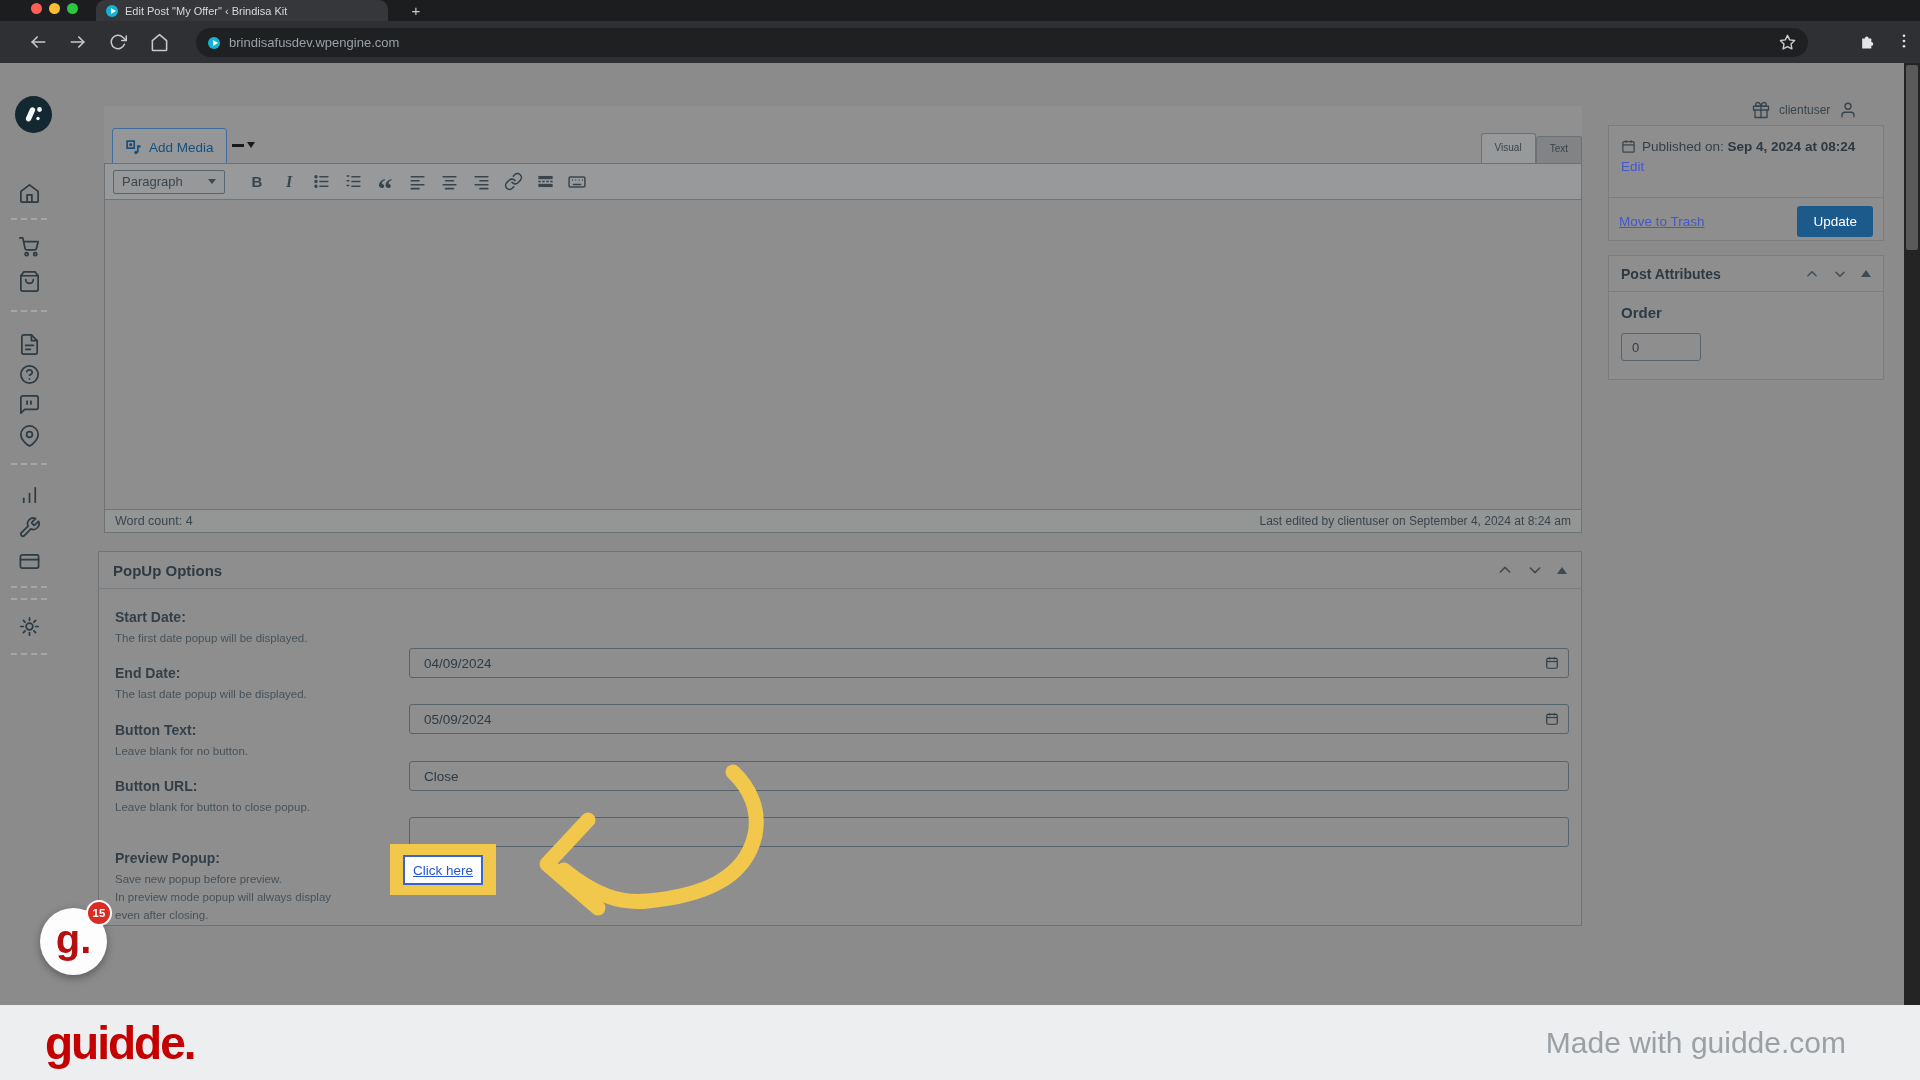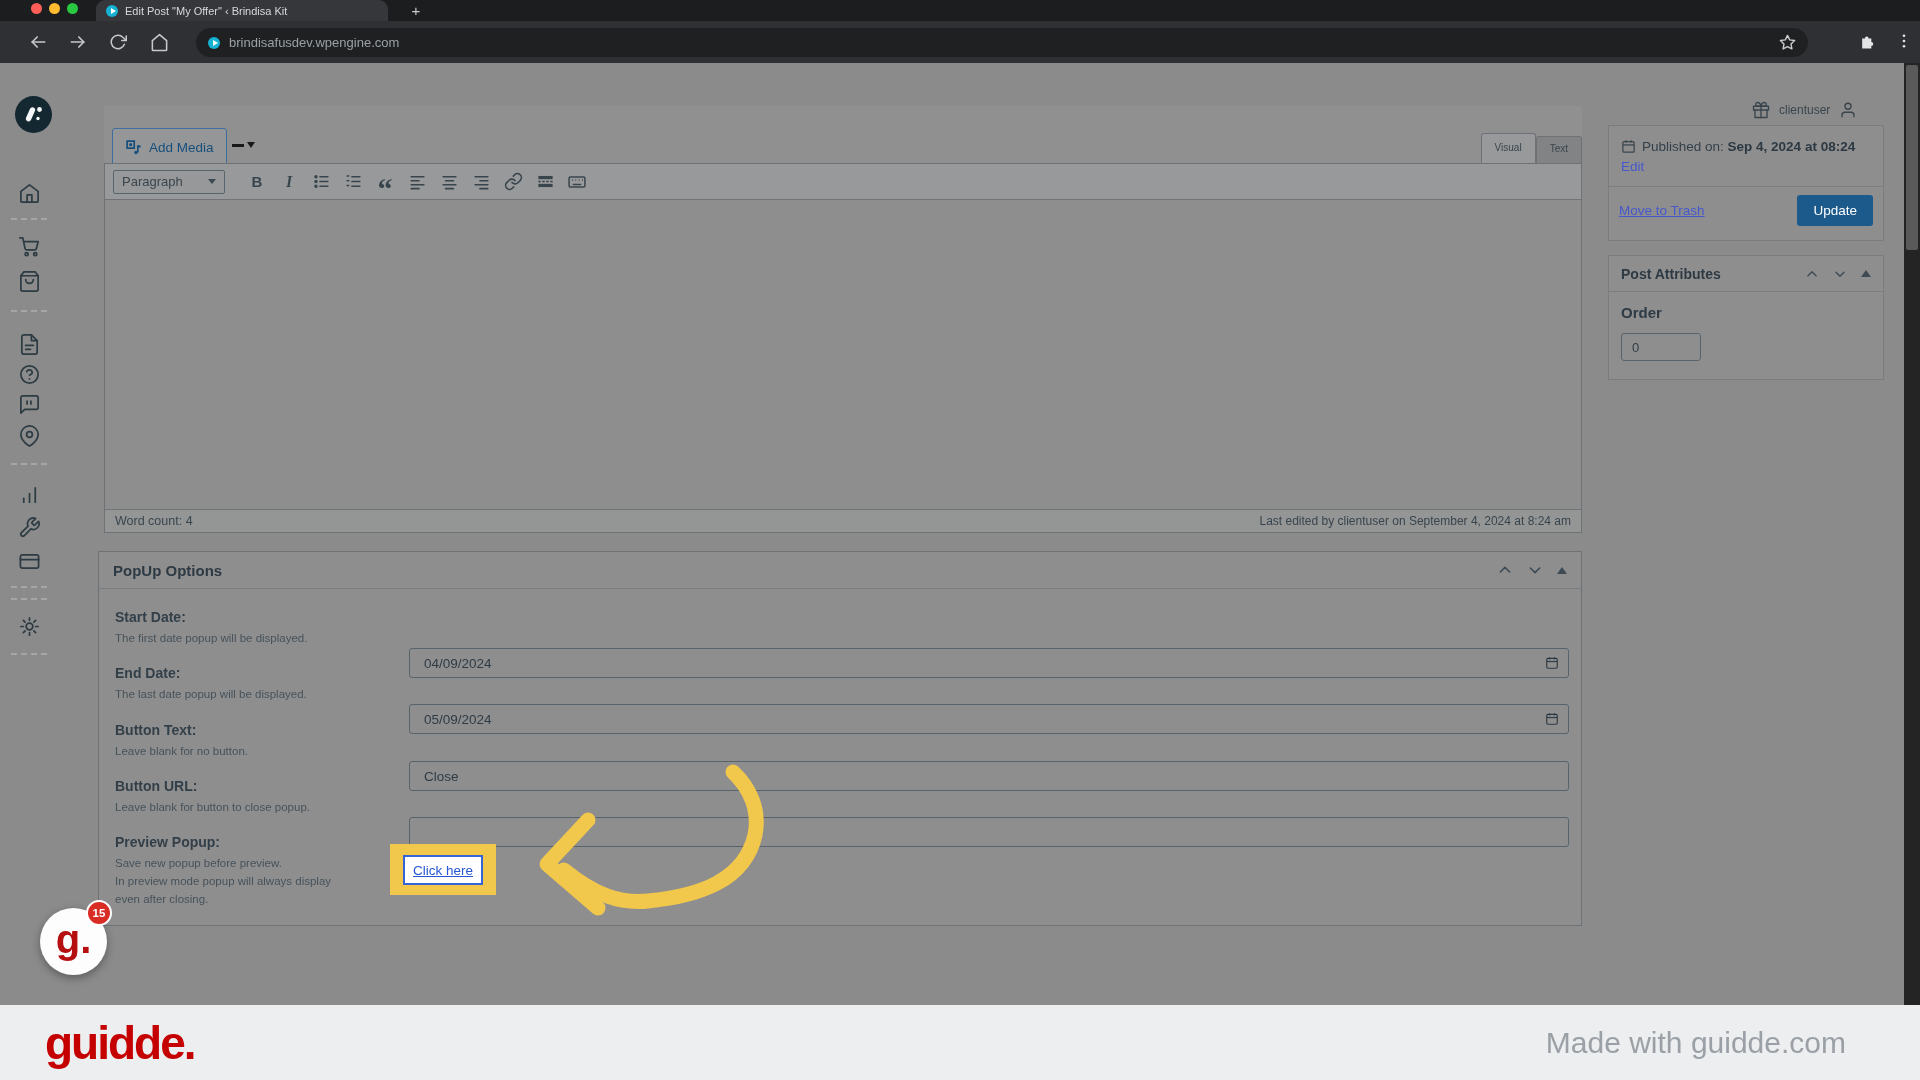--- a/index.html
+++ b/index.html
@@ -73,21 +73,21 @@
   .input-wrap .cal { position:absolute; right:10px; top:8px; color:#2e3b44; }
 
   .hl-box { position:absolute; left:291px; top:292px; width:106px; height:51px; background:#F2C84C; display:flex; align-items:center; justify-content:center; }
   .hl-inner { background:#ffffff; border:2px solid #3464d8; padding:4px 8px; }
   .click-link { color:#2456d6; font-size:13.5px; text-decoration:underline; }
 
   
   .user-row { position:absolute; left:1752px; top:38px; display:flex; align-items:center; gap:9px; color:#39454d; }
   .user-name { font-size:12px; }
   .pub-panel { position:absolute; left:1608px; top:62px; width:276px; height:116px; border:1px solid #797d80; background:#8e8e8f; }
-  .pub-line { padding:11px 12px 9px; font-size:13.5px; color:#333f48; line-height:20px; border-bottom:1px solid #7b7f82; }
+  .pub-line { padding:11px 12px 20px; font-size:13.5px; color:#333f48; line-height:20px; border-bottom:1px solid #7b7f82; }
   .pub-line b { color:#2c3942; }
   .link-blue { color:#4558cc; text-decoration:none; }
   .pub-actions { display:flex; align-items:center; justify-content:space-between; padding:8px 10px; }
   .trash-link { font-size:13.5px; color:#4558cc; }
   .update-btn { background:#1c5a8c; color:#fff; font-size:13.5px; border:none; border-radius:3px; padding:8px 16px; font-family:"Liberation Sans", sans-serif; }
   .attr-panel { position:absolute; left:1608px; top:192px; width:276px; height:125px; border:1px solid #797d80; background:#8e8e8f; }
   .attr-head { height:36px; border-bottom:1px solid #7b7f82; display:flex; align-items:center; justify-content:space-between; padding:0 12px; }
   .attr-title { font-size:14px; font-weight:bold; color:#2e3a43; }
   .attr-body { padding:12px; }
   .order-label { font-size:15px; font-weight:bold; color:#2e3a43; }
@@ -439,21 +439,21 @@
       </div>
 
       <div class="prow" style="top:170px">
         <div class="plabel">Button Text:</div>
         <div class="pdesc">Leave blank for no button.</div>
         <div class="pctrl input-wrap">
           <input class="txt-input" value="Close" style="">
         </div>
       </div>
 
-      <div class="prow" style="top:282px">
+      <div class="prow" style="top:298px">
         <div class="plabel">Preview Popup:</div>
         <div class="pdesc">Save new popup before preview.</div>
         <div class="pdesc" style="margin-top:1px">In preview mode popup will always display</div>
         <div class="pdesc" style="margin-top:1px">even after closing.</div>
       </div>
 
       <div class="hl-box">
         <span class="hl-inner">
           <a href="#" class="click-link">Click here</a>
         </span>

